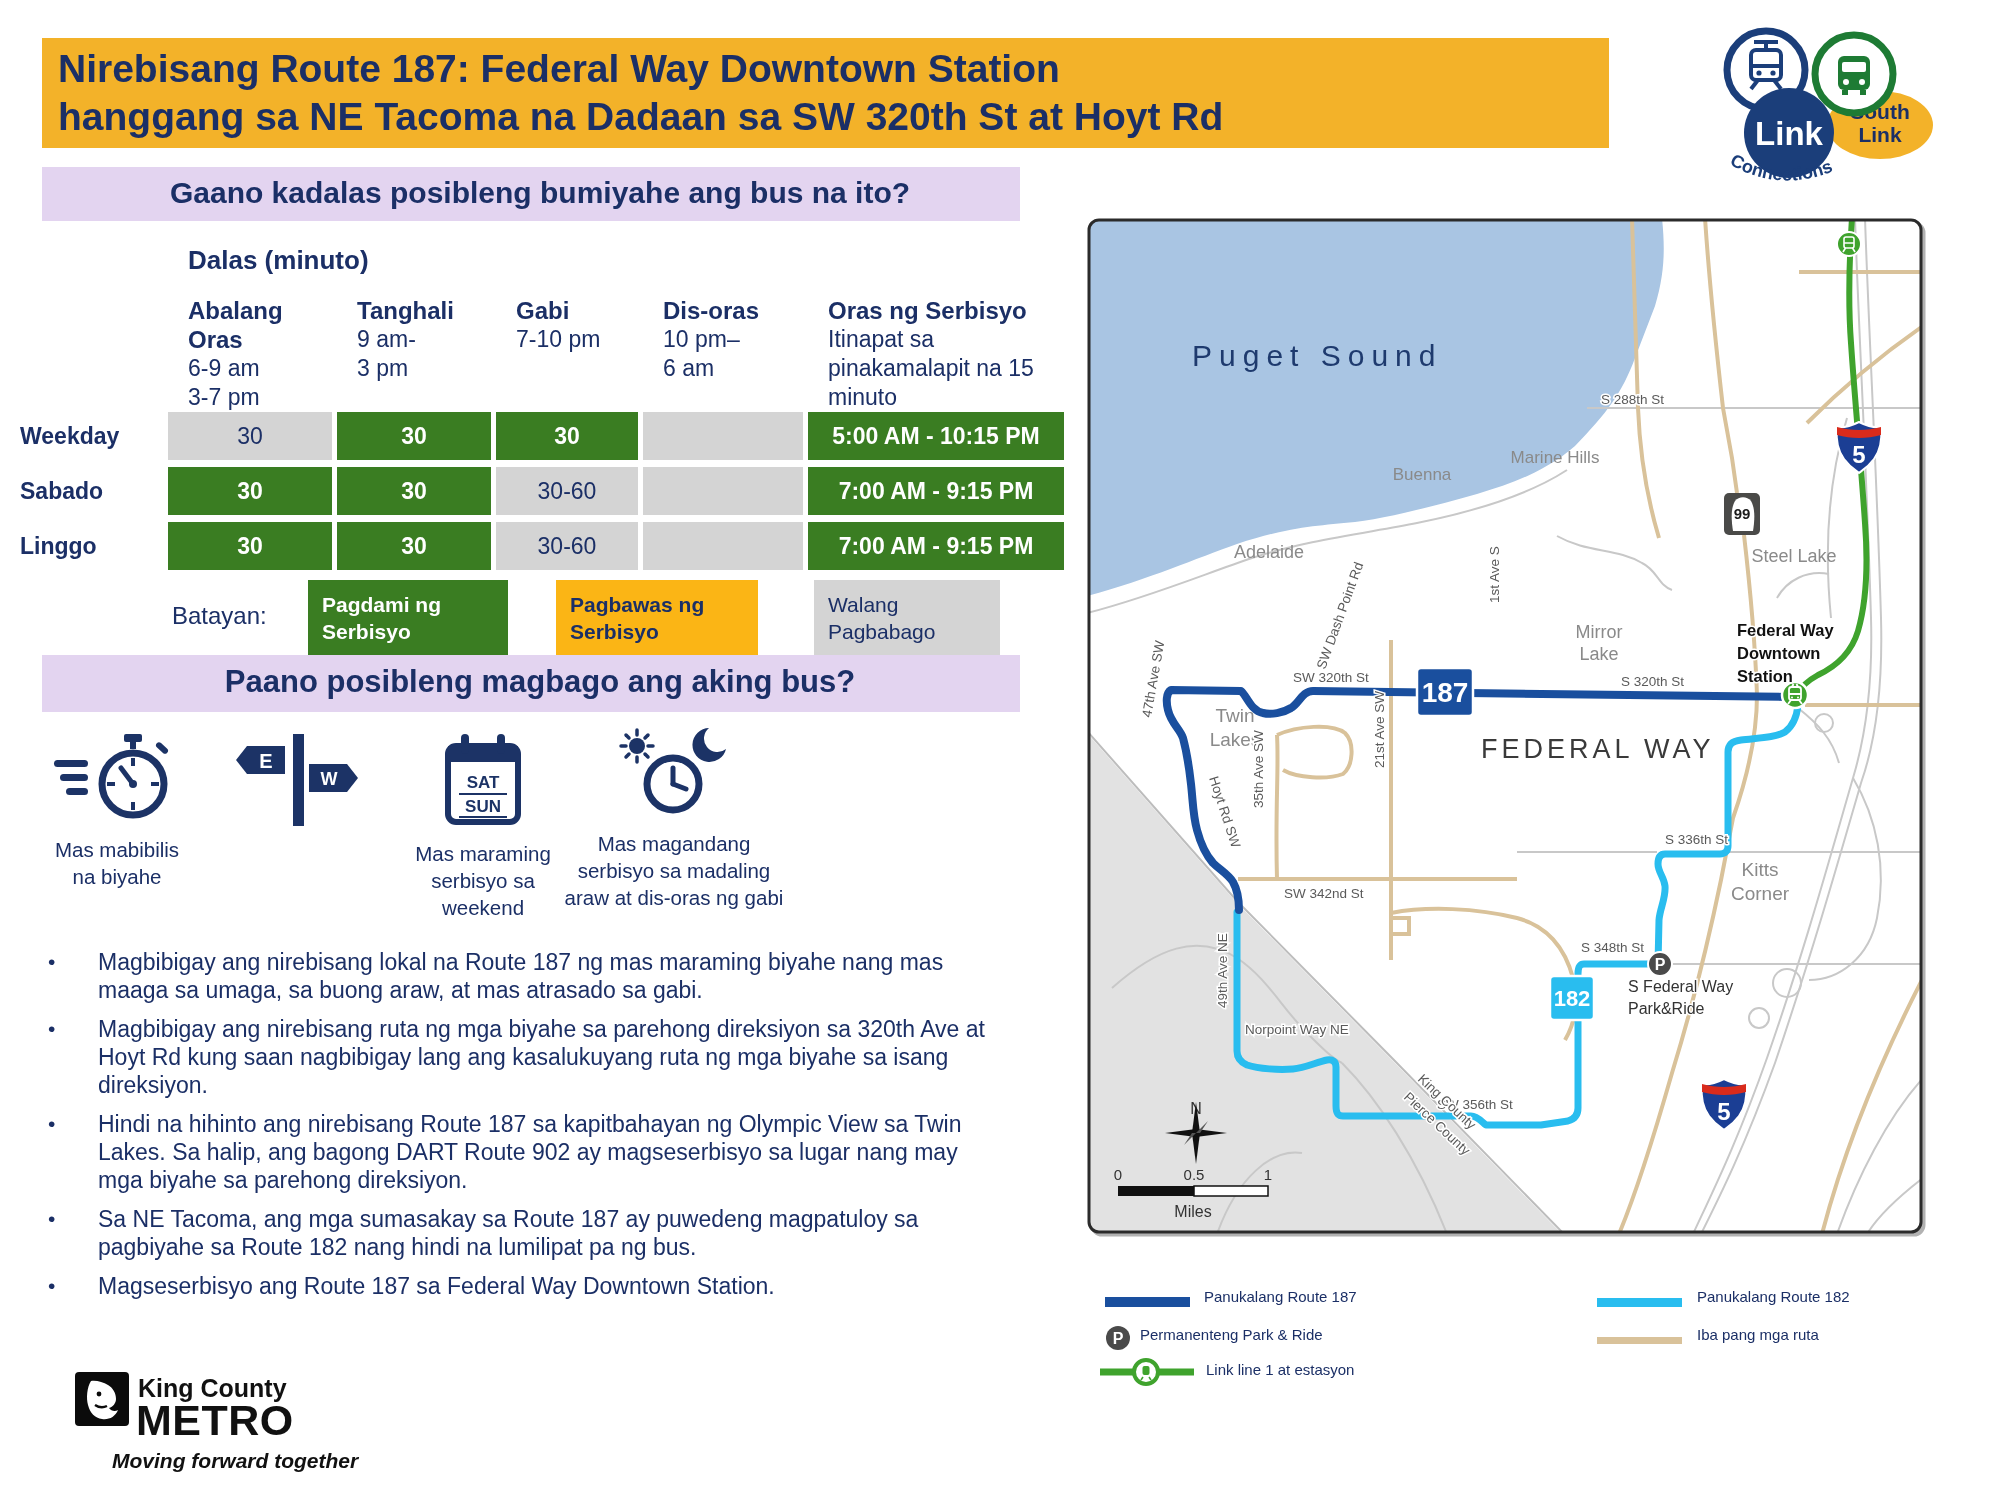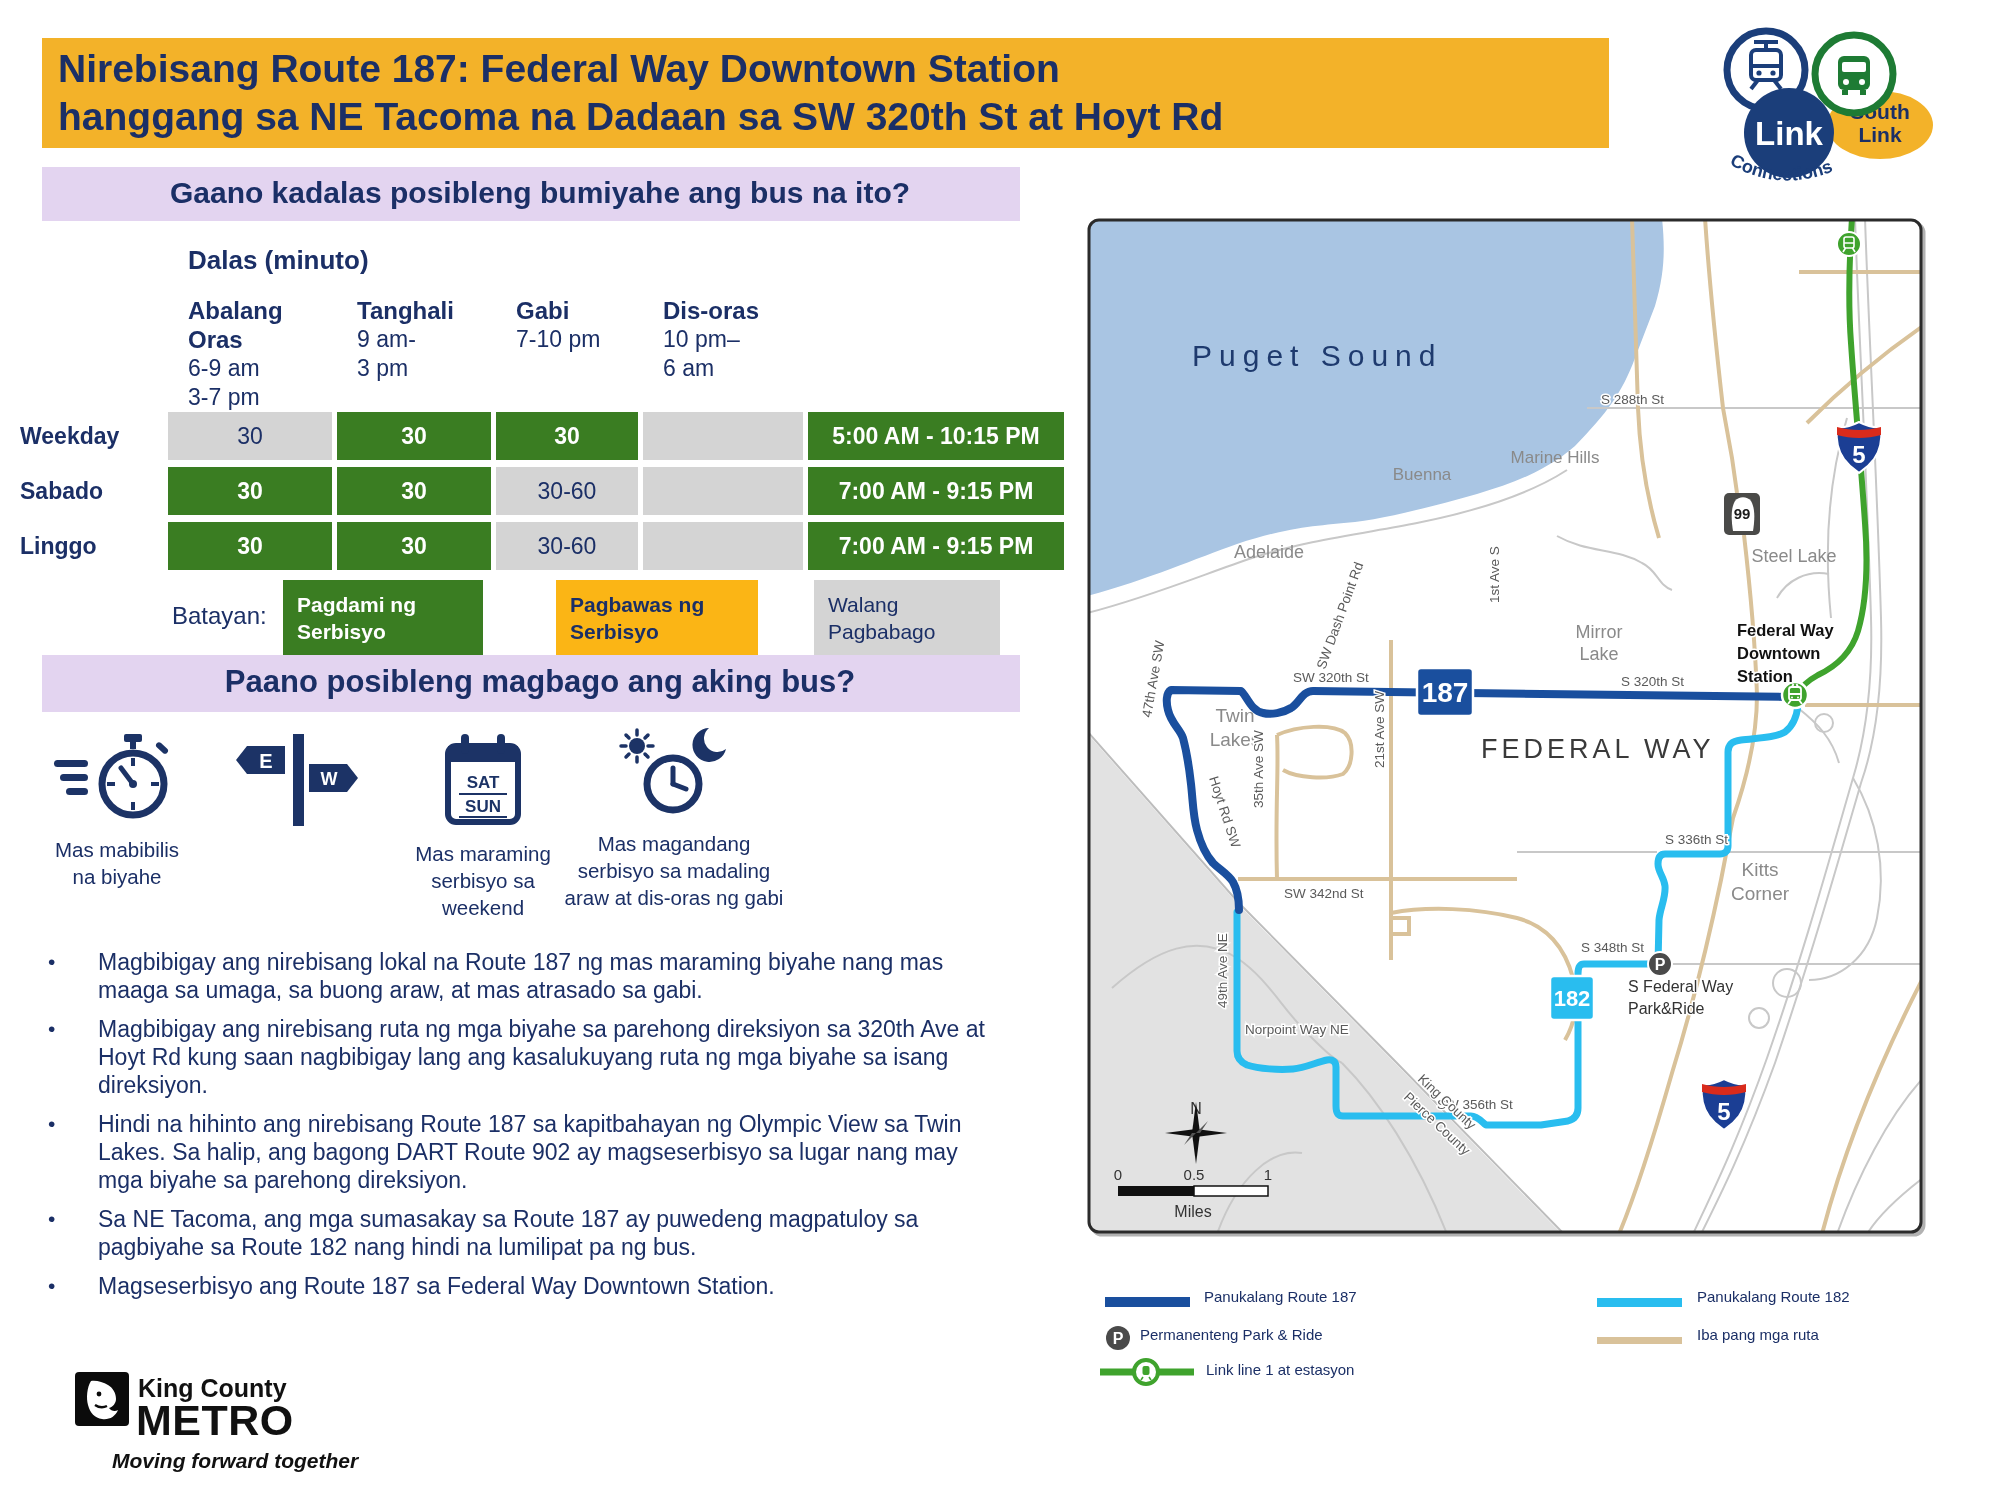--- a/index.html
+++ b/index.html
@@ -110,20 +110,26 @@
   </div>
   <div class="hcell">
     <div class="hl">Gabi</div>
       <div class="hs">7-10 pm</div>
   </div>
   <div class="hcell">
     <div class="hl">Dis-oras</div>
       <div class="hs">10 pm–
 6 am</div>
   </div>
+  <div class="hcell">
+    <div class="hl">Oras ng Serbisyo</div>
+      <div class="hs">Itinapat sa
+pinakamalapit na 15
+minuto</div>
+  </div>
 </div>
 
 <div class="abs rowlab" style="top:412px;">Weekday</div>
 <div class="abs rowlab" style="top:467px;">Sabado</div>
 <div class="abs rowlab" style="top:522px;">Linggo</div>
 
 <div class="abs cols rows" style="top:412px;display:grid;">
   <div class="cell tone-gray">30</div>
   <div class="cell tone-green">30</div>
   <div class="cell tone-green">30</div>
@@ -137,21 +143,21 @@
   <div class="cell tone-green">7:00 AM - 9:15 PM</div>
 
   <div class="cell tone-green">30</div>
   <div class="cell tone-green">30</div>
   <div class="cell tone-gray">30-60</div>
   <div class="cell tone-gray"></div>
   <div class="cell tone-green">7:00 AM - 9:15 PM</div>
 </div>
 
 <div class="abs batlab">Batayan:</div>
-<div class="abs key g" style="left:283px;top:580px;width:186px;">Pagdami ng
+<div class="abs key g" style="left:308px;top:580px;width:186px;">Pagdami ng
 Serbisyo</div>
 <div class="abs key y" style="left:556px;top:580px;width:188px;">Pagbawas ng
 Serbisyo</div>
 <div class="abs key n" style="left:814px;top:580px;width:172px;">Walang
 Pagbabago</div>
 
 <div class="abs band" style="top:655px;height:57px;">
   <div class="t" style="font-size:31px;">Paano posibleng magbago ang aking bus?</div>
 </div>
 

